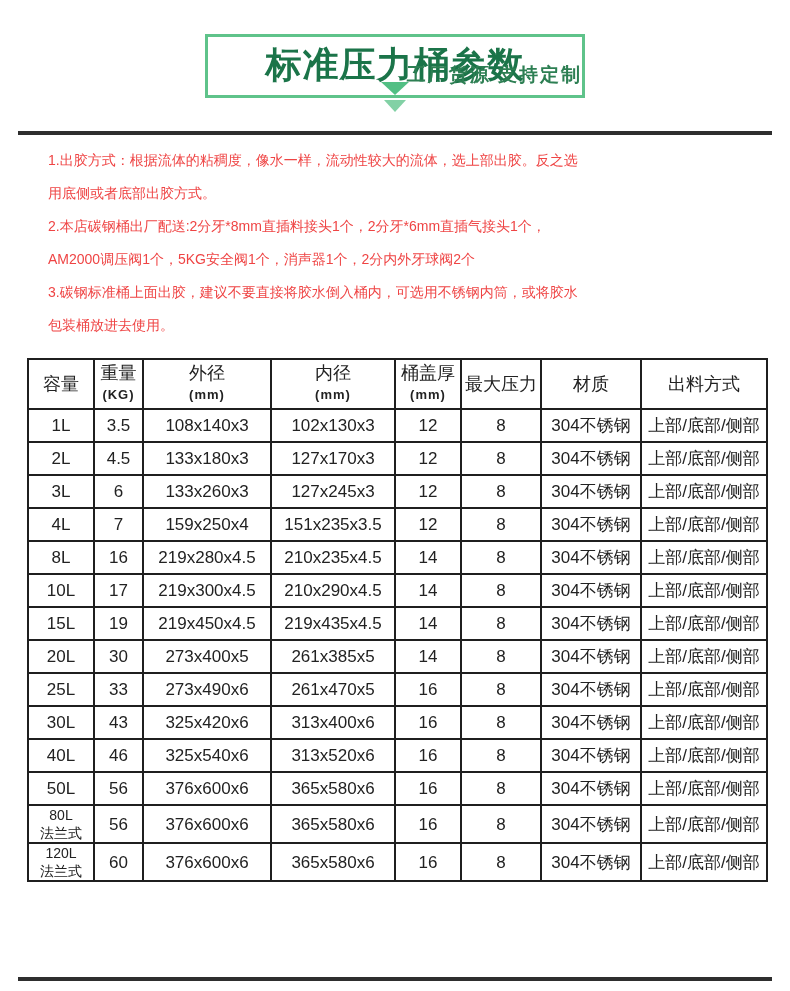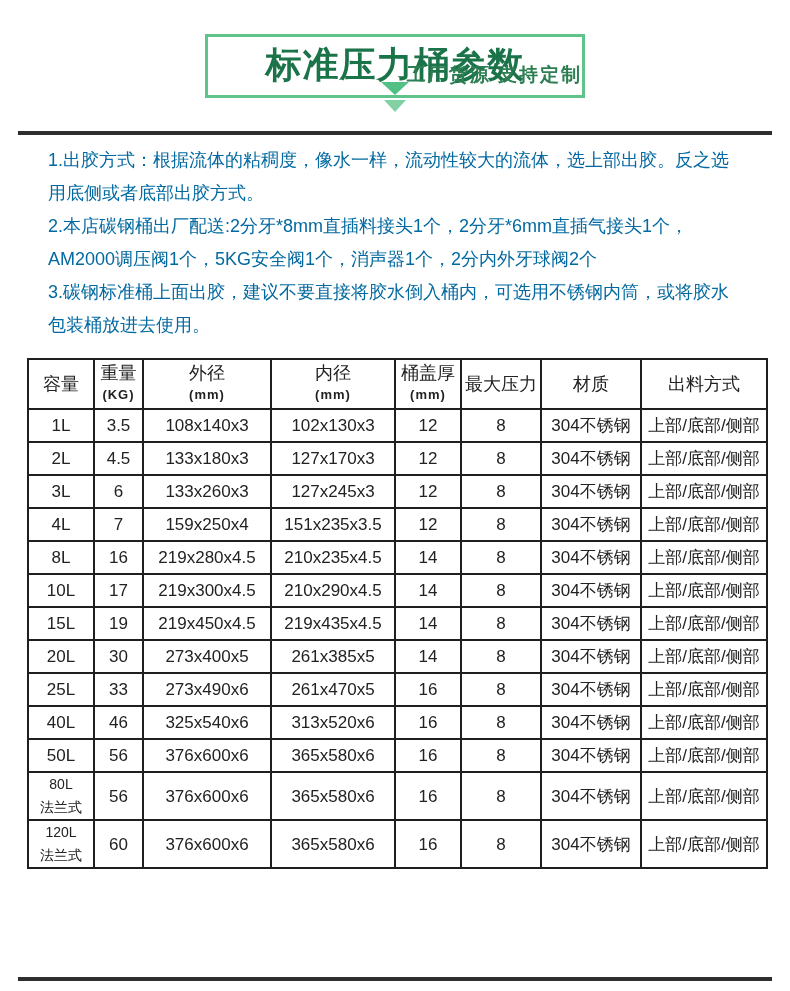--- a/index.html
+++ b/index.html
@@ -38,38 +38,38 @@
   }
 
   
   .rule { position:absolute; left:18px; width:754px; height:4px; background:#2e2e2e; }
   .rule-top { top:131px; }
   .rule-bottom { top:977px; }
 
   
   .notes {
     position:absolute; left:48px; top:144px; width:706px;
-    font-size:18px; line-height:33px; color:#0369a1;
+    font-size:14px; line-height:33px; color:#ef4444;
   }
 
   
   .spec-table {
     position:absolute; left:27px; top:358px; width:739px;
     border-collapse:collapse; table-layout:fixed;
   }
   .spec-table th, .spec-table td {
     border:2px solid #1f1f1f; text-align:center; vertical-align:middle;
     color:#222222; overflow:hidden; padding:0;
   }
   .spec-table thead tr { height:50px;padding-left:28px; }
   .spec-table th { font-size:18px; font-weight:500; line-height:22px; }
   .spec-table th .sub { font-size:13px; font-weight:700; letter-spacing:1px; }
   .spec-table tbody tr { height:33px; }
   .spec-table td { font-size:17px; white-space:pre-line; line-height:19px; }
-  .spec-table td.two-line { font-size:14px; line-height:23px; }
+  .spec-table td.two-line { font-size:14px; line-height:18px; }
 
   .col-cap   { width:66px; }
   .col-wt    { width:49px; }
   .col-od    { width:128px; }
   .col-id    { width:124px; }
   .col-lid   { width:66px; }
   .col-press { width:80px; }
   .col-mat   { width:100px; }
   .col-out   { width:126px; }
 </style>
@@ -223,20 +223,30 @@
         <td>25L</td>
         <td>33</td>
         <td>273x490x6</td>
         <td>261x470x5</td>
         <td>16</td>
         <td>8</td>
         <td>304不锈钢</td>
         <td>上部/底部/侧部</td>
       </tr>
       <tr>
+        <td>30L</td>
+        <td>43</td>
+        <td>325x420x6</td>
+        <td>313x400x6</td>
+        <td>16</td>
+        <td>8</td>
+        <td>304不锈钢</td>
+        <td>上部/底部/侧部</td>
+      </tr>
+      <tr>
         <td>40L</td>
         <td>46</td>
         <td>325x540x6</td>
         <td>313x520x6</td>
         <td>16</td>
         <td>8</td>
         <td>304不锈钢</td>
         <td>上部/底部/侧部</td>
       </tr>
       <tr>

